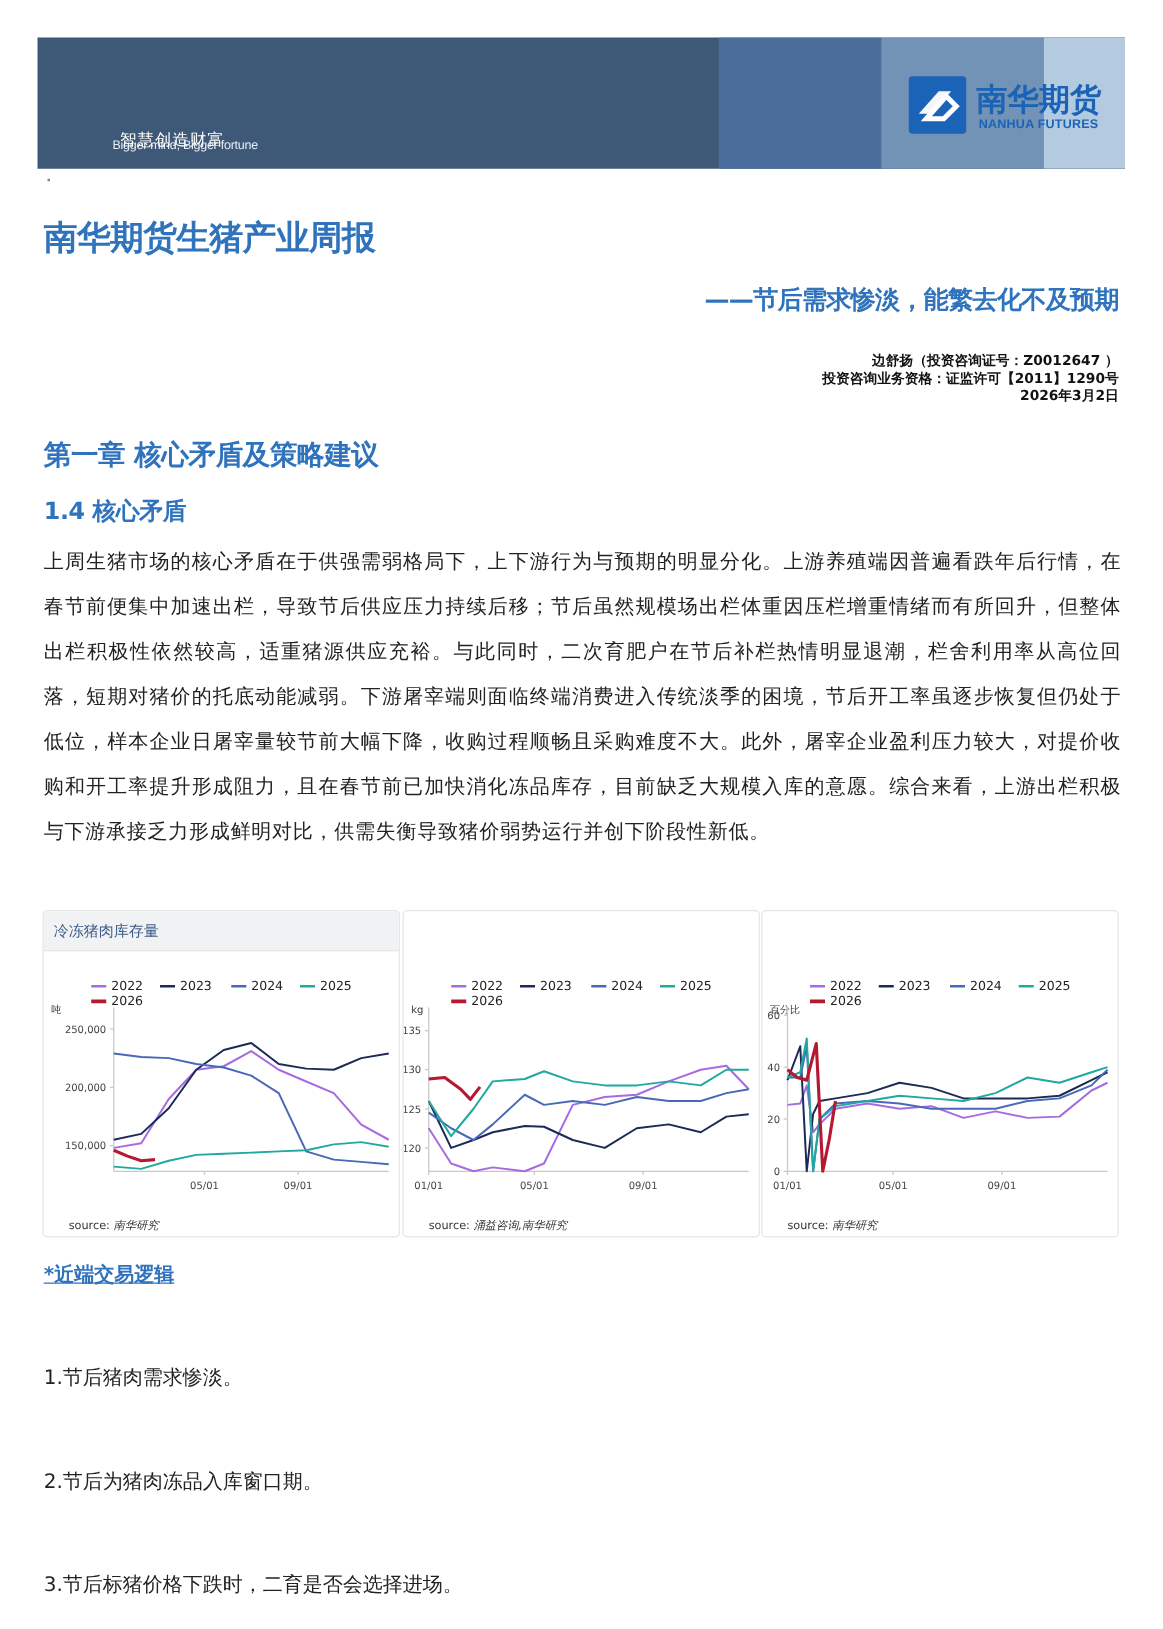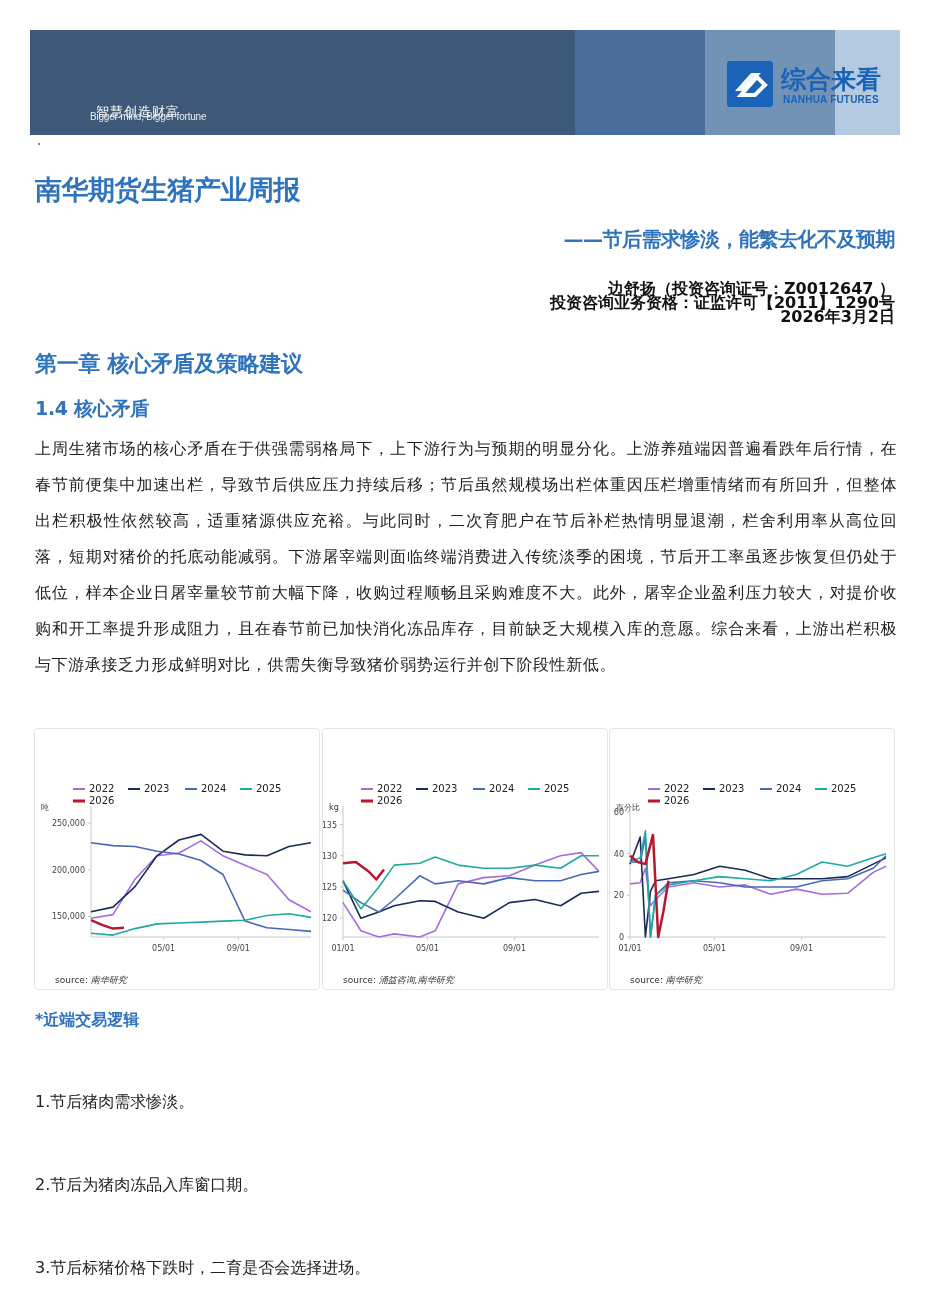--- a/index.html
+++ b/index.html
@@ -16,75 +16,76 @@
   .logo { position: absolute; left: 697px; top: 31px; width: 170px; height: 50px; }
   .logo .mark { position: absolute; left: 0; top: 0; width: 46px; height: 46px; background: #1a63b6; border-radius: 3px; }
   .logo .mark svg { width: 46px; height: 46px; }
   .logo .name-cn { position: absolute; left: 54px; top: 2px; font-size: 25px; font-weight: bold; color: #1a63b6; letter-spacing: 0px; }
   .logo .name-en { position: absolute; left: 56px; top: 33px; font-size: 10px; font-weight: bold; color: #1a63b6; font-family: "Liberation Sans", sans-serif; letter-spacing: 0.2px; }
 
   .dot { position: absolute; left: 38px; top: 143px; width: 2px; height: 2px; background: #888; }
 
   .title { position: absolute; left: 35px; top: 172px; font-size: 27px; font-weight: bold; color: #2f73bd; letter-spacing: -0.5px; }
   .subtitle { position: absolute; right: 35px; top: 226px; font-size: 20px; font-weight: bold; color: #2f73bd; letter-spacing: -0.5px; }
-  .author-block { position: absolute; right: 35px; top: 282px; text-align: right; font-size: 16px; font-weight: bold; color: #111; line-height: 14px; }
+  .author-block { position: absolute; right: 35px; top: 282px; text-align: right; font-size: 11px; font-weight: bold; color: #111; line-height: 14px; }
 
   .h1 { position: absolute; left: 35px; top: 349px; font-size: 22px; font-weight: bold; color: #2f73bd; letter-spacing: -0.3px; }
   .h2 { position: absolute; left: 35px; top: 396px; font-size: 19px; font-weight: bold; color: #2f73bd; letter-spacing: -0.3px; }
   .body-text { position: absolute; left: 35px; top: 431px; width: 862px; font-size: 16px; line-height: 36px; color: #222; text-align: justify; letter-spacing: 0.6px; }
 
   
   .charts { position: absolute; left: 34px; top: 728px; width: 862px; height: 262px; }
   .chart-card { position: absolute; top: 0; width: 286px; height: 262px; border: 1px solid #e3e5e8; border-radius: 4px; background: #ffffff; overflow: hidden; }
   .chart-card .card-header { height: 32px; background: #f1f2f4; border-bottom: 1px solid #e3e5e8; padding: 8px 8px; font-size: 12px; color: #3d5b88; }
   .chart-card svg { position: absolute; left: 0; top: 33px; }
   .chart-card .source { position: absolute; left: 20px; top: 245px; font-size: 9px; color: #333; }
   .chart-card .source i { font-style: italic; }
 
-  .h3 { position: absolute; left: 35px; top: 1010px; font-size: 16px; font-weight: bold; color: #2f73bd; }
+  .h3 { position: absolute; left: 35px; top: 1010px; font-size: 16px; font-weight: bold; color: #2f73bd; text-decoration: underline; }
   .logic-list { position: absolute; left: 35px; top: 1040px; font-size: 16px; color: #222; }
   .logic-list div { height: 36px; line-height: 30px; margin-top: 47px; }
 </style>
 </head>
 <body>
 
 <div class="banner">
   <div class="band1"></div>
   <div class="band2"></div>
   <div class="band3"></div>
   <div class="slogan-en">Bigger mind, Bigger fortune</div>
   <div class="slogan-cn">智慧创造财富</div>
   <div class="logo">
     <div class="mark">
       <svg viewBox="0 0 46 46">
         <path d="M8 30 L24 12 L34 12 L18 30 Z" fill="#ffffff" opacity="0.95"></path>
         <path d="M14 34 L30 16 L38 24 L28 34 Z" fill="none" stroke="#ffffff" stroke-width="4"></path>
       </svg>
     </div>
-    <div class="name-cn">综合来看</div>
+    <div class="name-cn">南华期货</div>
     <div class="name-en">NANHUA FUTURES</div>
   </div>
 </div>
 
 <div class="dot"></div>
 
 <div class="title">南华期货生猪产业周报</div>
 <div class="subtitle">——节后需求惨淡，能繁去化不及预期</div>
 <div class="author-block">
   <div>边舒扬（投资咨询证号：Z0012647 ）</div>
   <div>投资咨询业务资格：证监许可【2011】1290号</div>
   <div>2026年3月2日</div>
 </div>
 
 <div class="h1">第一章 核心矛盾及策略建议</div>
 <div class="h2">1.4 核心矛盾</div>
 <div class="body-text">上周生猪市场的核心矛盾在于供强需弱格局下，上下游行为与预期的明显分化。上游养殖端因普遍看跌年后行情，在春节前便集中加速出栏，导致节后供应压力持续后移；节后虽然规模场出栏体重因压栏增重情绪而有所回升，但整体出栏积极性依然较高，适重猪源供应充裕。与此同时，二次育肥户在节后补栏热情明显退潮，栏舍利用率从高位回落，短期对猪价的托底动能减弱。下游屠宰端则面临终端消费进入传统淡季的困境，节后开工率虽逐步恢复但仍处于低位，样本企业日屠宰量较节前大幅下降，收购过程顺畅且采购难度不大。此外，屠宰企业盈利压力较大，对提价收购和开工率提升形成阻力，且在春节前已加快消化冻品库存，目前缺乏大规模入库的意愿。综合来看，上游出栏积极与下游承接乏力形成鲜明对比，供需失衡导致猪价弱势运行并创下阶段性新低。</div>
 
 <div class="charts">
   <div class="chart-card" style="left:0">
+    <div class="card-header">冷冻猪肉库存量</div>
     <svg width="286" height="210">
         <g>
           <line x1="38" y1="27" x2="50" y2="27" stroke="#a66be0" stroke-width="2"></line>
           <text x="54" y="30" font-size="10" fill="#222" font-family="DejaVu Sans, sans-serif">2022</text>
         </g>
         <g>
           <line x1="93" y1="27" x2="105" y2="27" stroke="#1b2a57" stroke-width="2"></line>
           <text x="109" y="30" font-size="10" fill="#222" font-family="DejaVu Sans, sans-serif">2023</text>
         </g>
         <g>

